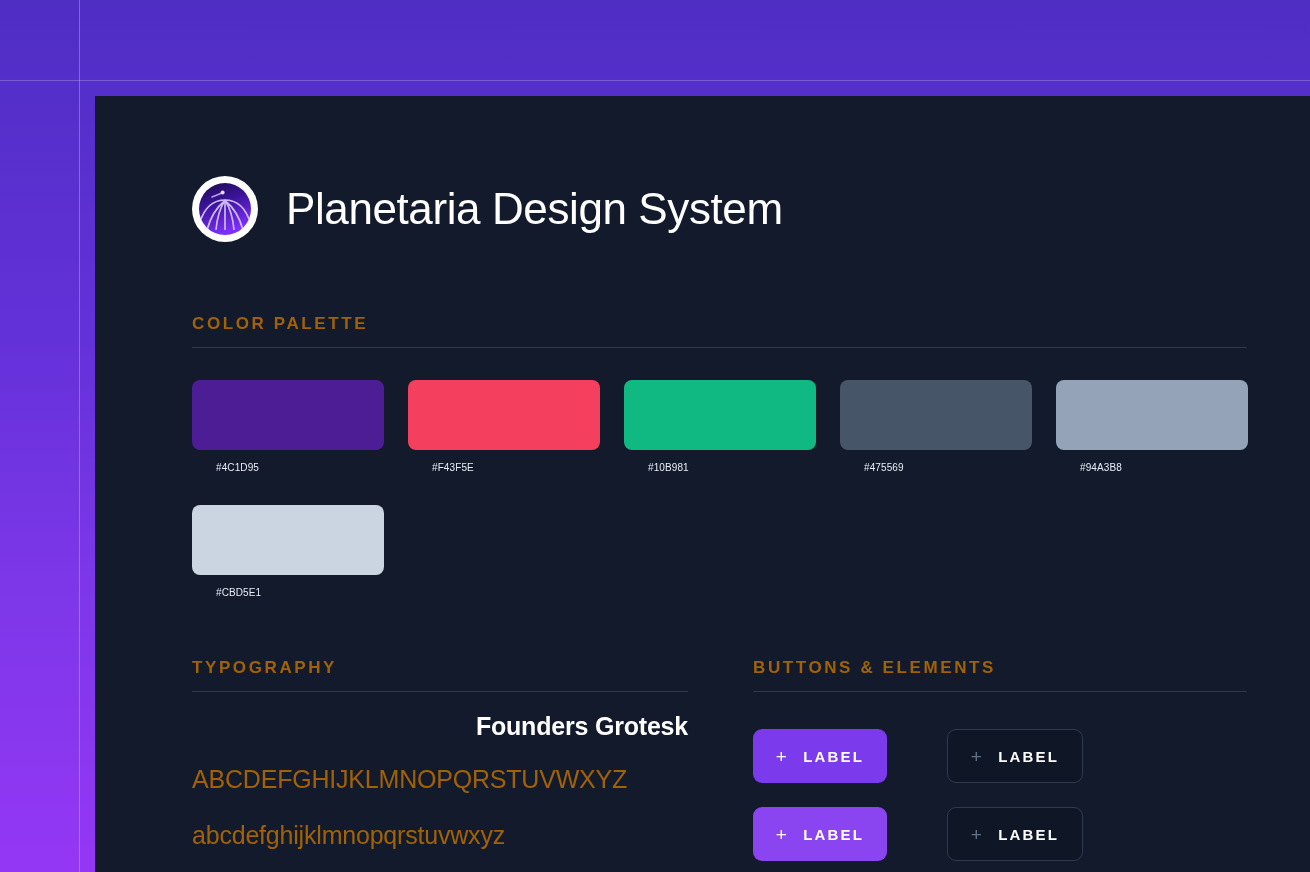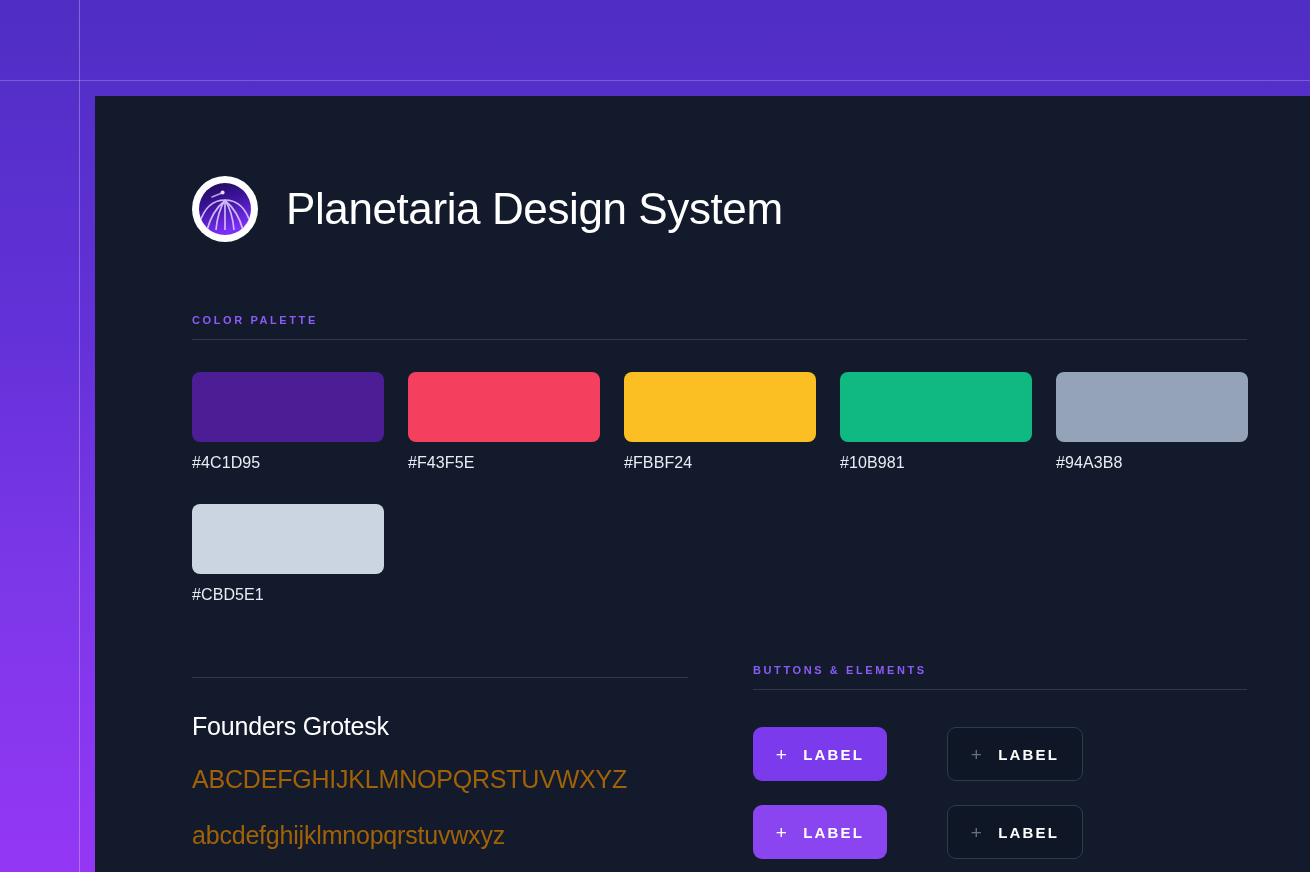--- a/index.html
+++ b/index.html
@@ -66,24 +66,24 @@
   .brand-title {
     font-size: 44px;
     font-weight: 400;
     color: #ffffff;
     letter-spacing: -0.4px;
     line-height: 1;
   }
 
   
   .section-head {
-    font-size: 11px;
+    font-size: 17px;
     font-weight: 700;
     letter-spacing: 2.6px;
-    color: #8b5cf6;
+    color: #a16207;
     text-transform: uppercase;
   }
   .rule {
     height: 1px;
     background: #30384a;
     margin-top: 13px;
   }
 
   .palette-section { margin-top: 72px; width: 1055px; }
 
@@ -93,40 +93,42 @@
     grid-template-columns: repeat(5, 192px);
     gap: 32px 24px;
     margin-top: 32px;
   }
   .swatch-chip {
     height: 70px;
     border-radius: 8px;
   }
   .swatch-hex {
     margin-top: 12px;
-    font-size: 16px;
+    font-size: 10px;
     color: #e8edf5;
     letter-spacing: 0.1px;
+    margin-left: 24px;
   }
 
   
   .lower {
     display: flex;
     gap: 65px;
     margin-top: 60px;
   }
   .col-type { width: 496px; }
   .col-btns { width: 494px; }
 
   .font-name {
-    margin-top: 34px;
+    margin-top: 20px;
     font-size: 25px;
-    font-weight: 400;
+    font-weight: 700;
     color: #ffffff;
     letter-spacing: -0.2px;
+    text-align: right;
   }
   .specimen {
     margin-top: 20px;
     font-size: 25px;
     font-weight: 400;
     color: #a16207;
     line-height: 1.45;
     letter-spacing: -0.2px;
     white-space: nowrap;
   }
@@ -210,41 +212,42 @@
       <div class="swatch-grid" id="swatch-grid">
           <div>
             <div class="swatch-chip" style="background: rgb(76, 29, 149);"></div>
             <div class="swatch-hex">#4C1D95</div>
           </div>
           <div>
             <div class="swatch-chip" style="background: rgb(244, 63, 94);"></div>
             <div class="swatch-hex">#F43F5E</div>
           </div>
           <div>
-            <div class="swatch-chip" style="background: rgb(251, 191, 36);"></div>
-            <div class="swatch-hex">#FBBF24</div>
-          </div>
-          <div>
             <div class="swatch-chip" style="background: rgb(16, 185, 129);"></div>
             <div class="swatch-hex">#10B981</div>
           </div>
           <div>
+            <div class="swatch-chip" style="background: rgb(71, 85, 105);"></div>
+            <div class="swatch-hex">#475569</div>
+          </div>
+          <div>
             <div class="swatch-chip" style="background: rgb(148, 163, 184);"></div>
             <div class="swatch-hex">#94A3B8</div>
           </div>
           <div>
             <div class="swatch-chip" style="background: rgb(203, 213, 225);"></div>
             <div class="swatch-hex">#CBD5E1</div>
           </div>
         </div>
     </div>
 
     <div class="lower">
 
       <div class="col-type">
+        <div class="section-head">TYPOGRAPHY</div>
         <div class="rule"></div>
         <div class="font-name">Founders Grotesk</div>
         <div class="specimen">ABCDEFGHIJKLMNOPQRSTUVWXYZ</div>
         <div class="specimen">abcdefghijklmnopqrstuvwxyz</div>
 
       </div>
 
       <div class="col-btns">
         <div class="section-head">BUTTONS &amp; ELEMENTS</div>
         <div class="rule"></div>

